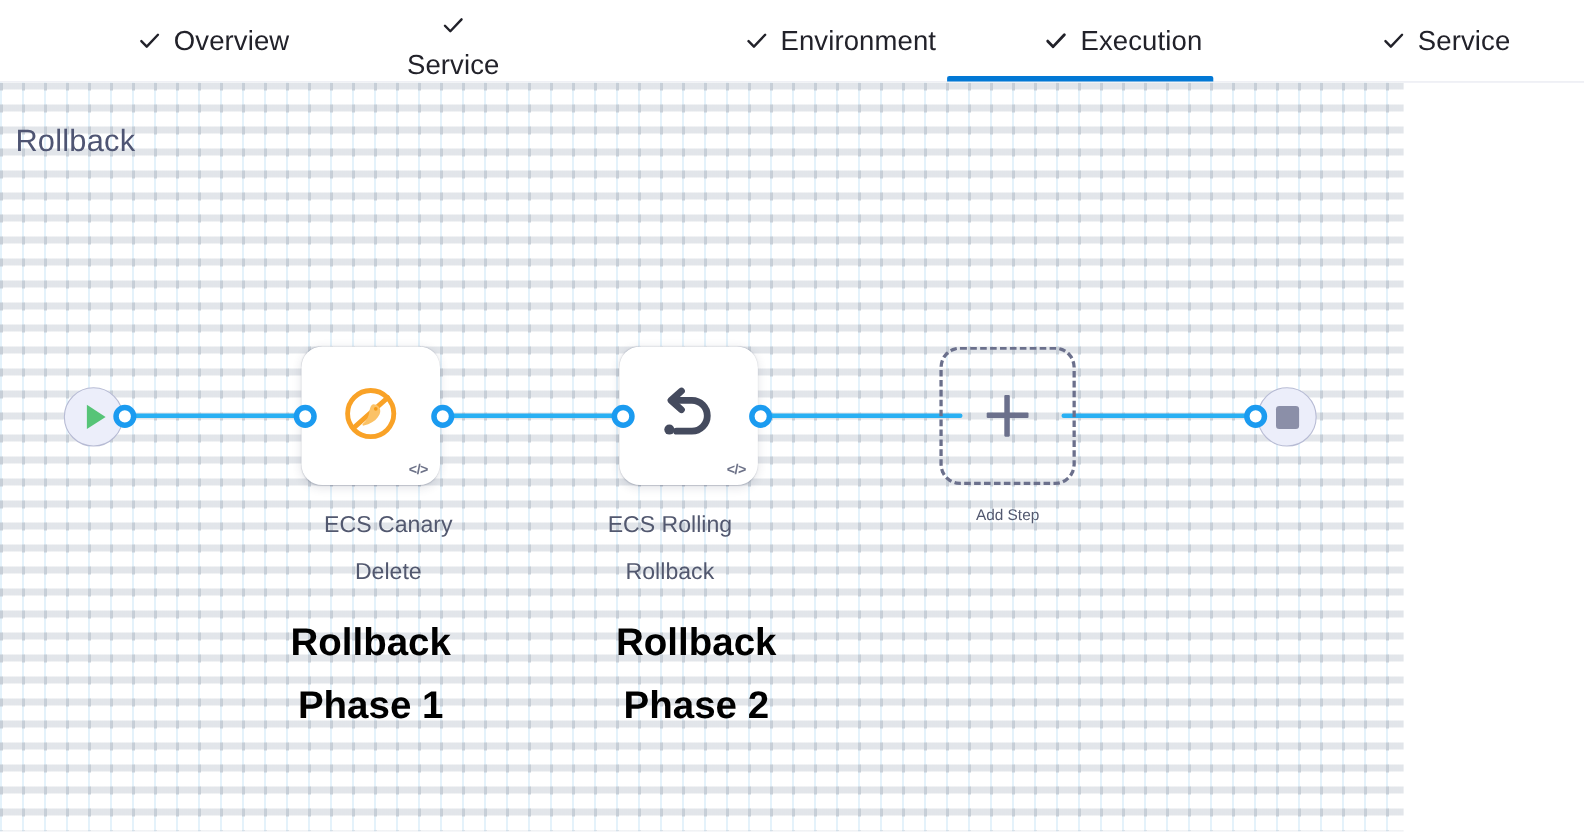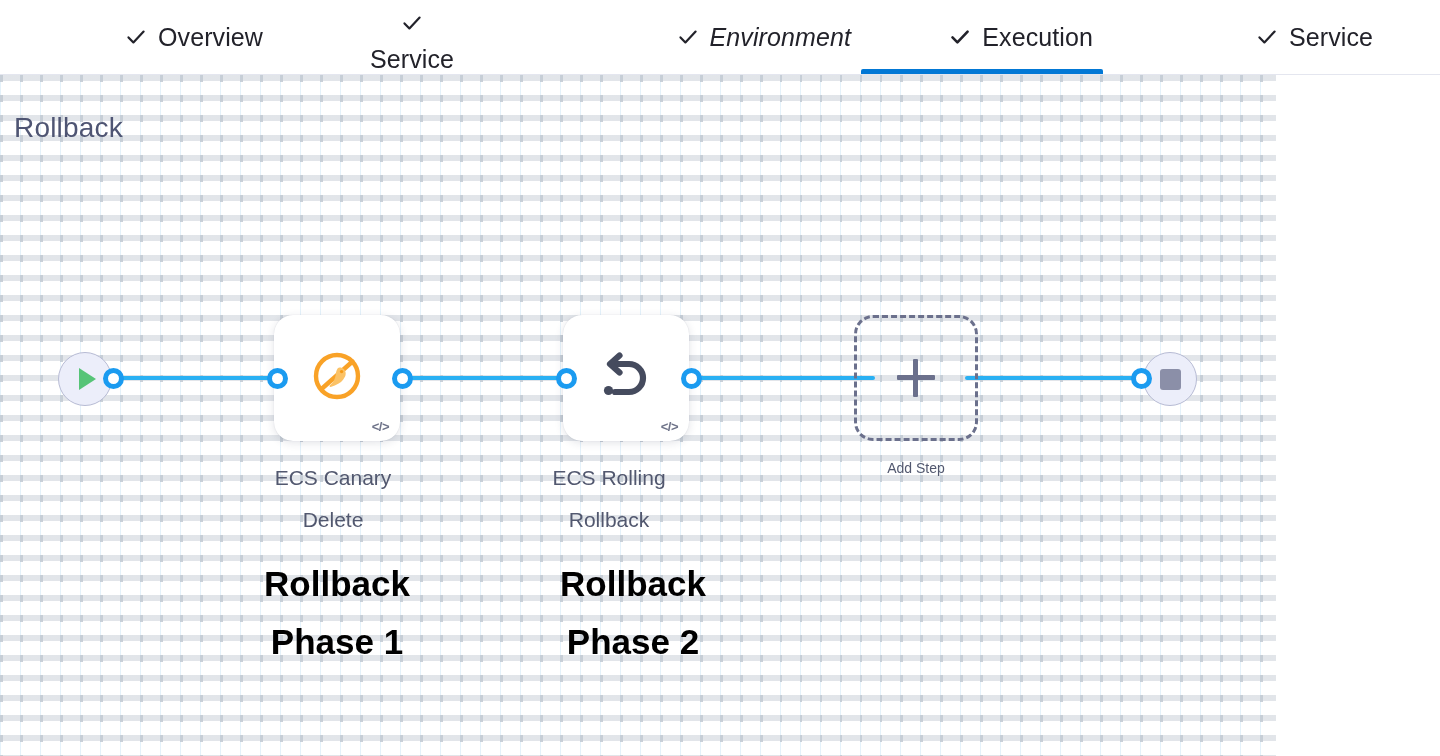--- a/index.html
+++ b/index.html
@@ -64,21 +64,21 @@
     position: absolute;
     left: 0; right: 0; bottom: 0;
     height: 5px;
     background: #0278d5;
     border-radius: 2px 2px 0 0;
   }
 
   
   .tab-overview    { width: 273px; }
   .tab-service     { width: 278px; flex-direction: column; }
-  .tab-environment { width: 310px; font-style: italic; }
+  .tab-environment { width: 310px; }
   .tab-execution   { width: 242px; }
   .tab-advanced    { width: 280px; }
 
   
   .canvas {
     position: absolute;
     top: 75px; left: 0;
     width: 1276px;
     height: 681px;
     overflow: hidden;
@@ -257,21 +257,21 @@
   .node-label {
     position: absolute;
     text-align: center;
     font-size: 21px;
     line-height: 42px;
     color: #52586f;
     z-index: 5;
     white-space: pre-line;
     cursor: default;
   }
-  .label-1 { left: 220px; top: 382px; width: 226px; }
+  .label-1 { left: 240px; top: 382px; width: 226px; }
   .label-2 { left: 496px; top: 382px; width: 226px; }
   .label-add {
     left: 816px; top: 378px; width: 200px;
     font-size: 14px; line-height: 30px;
   }
 
   .phase-label {
     position: absolute;
     text-align: center;
     font-size: 35px;

